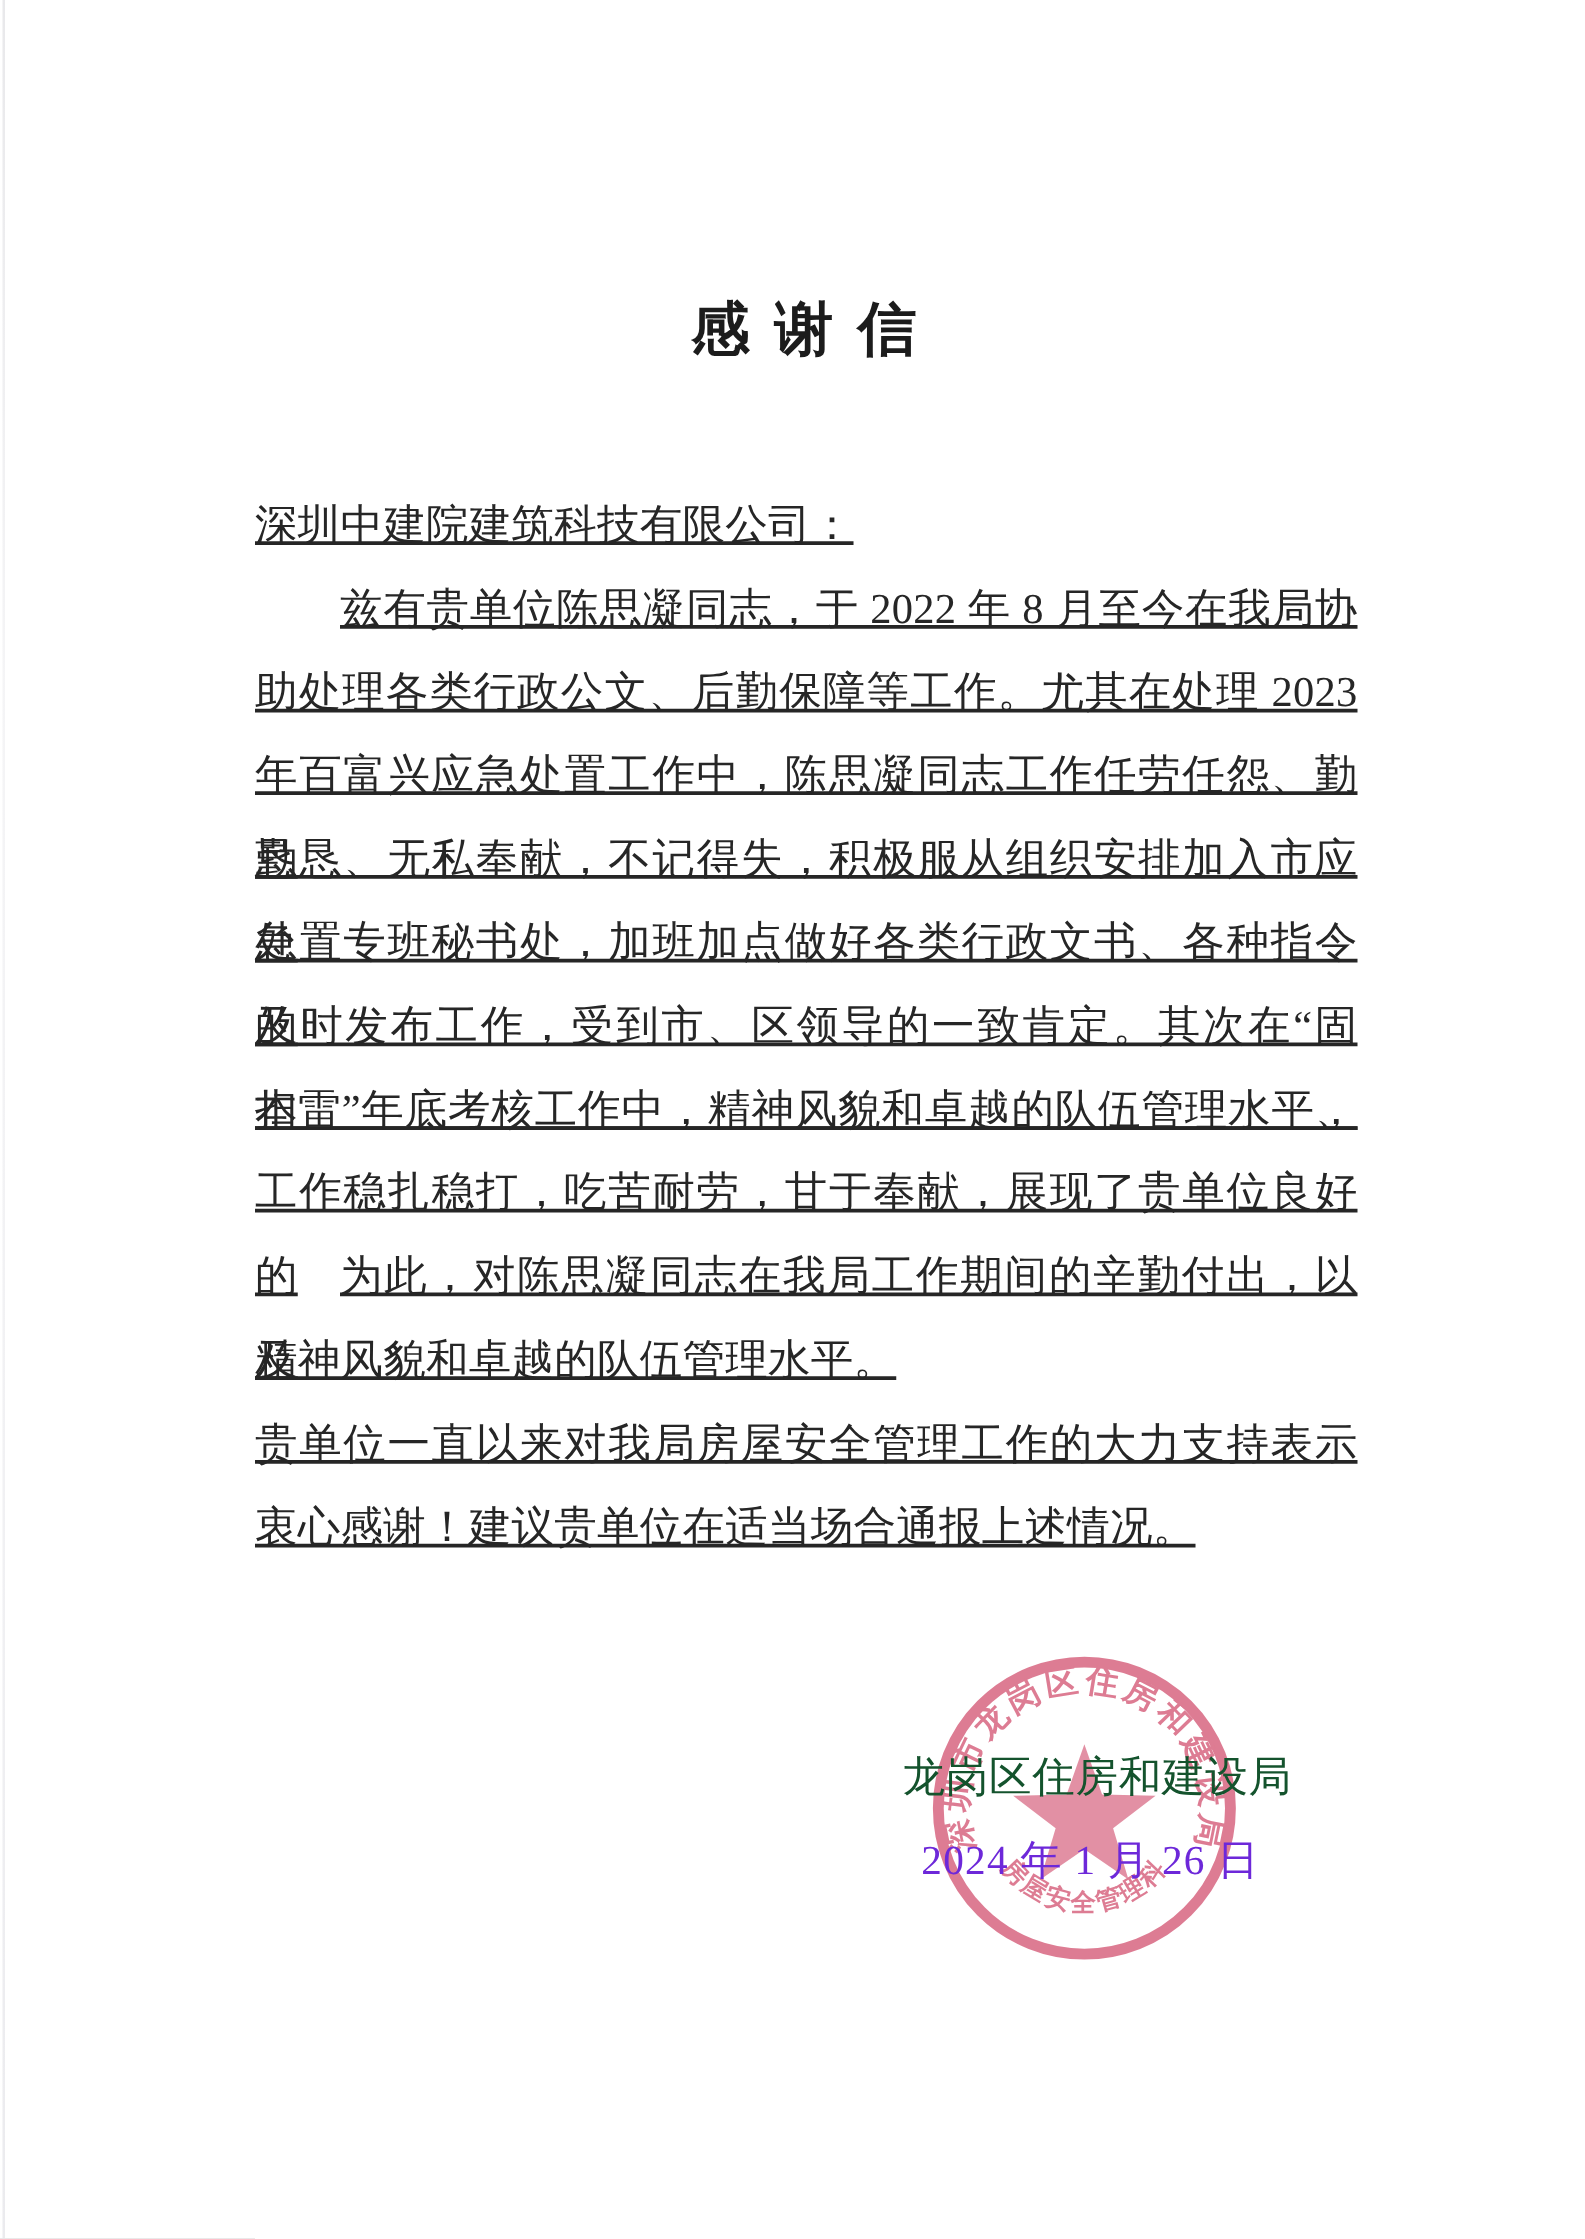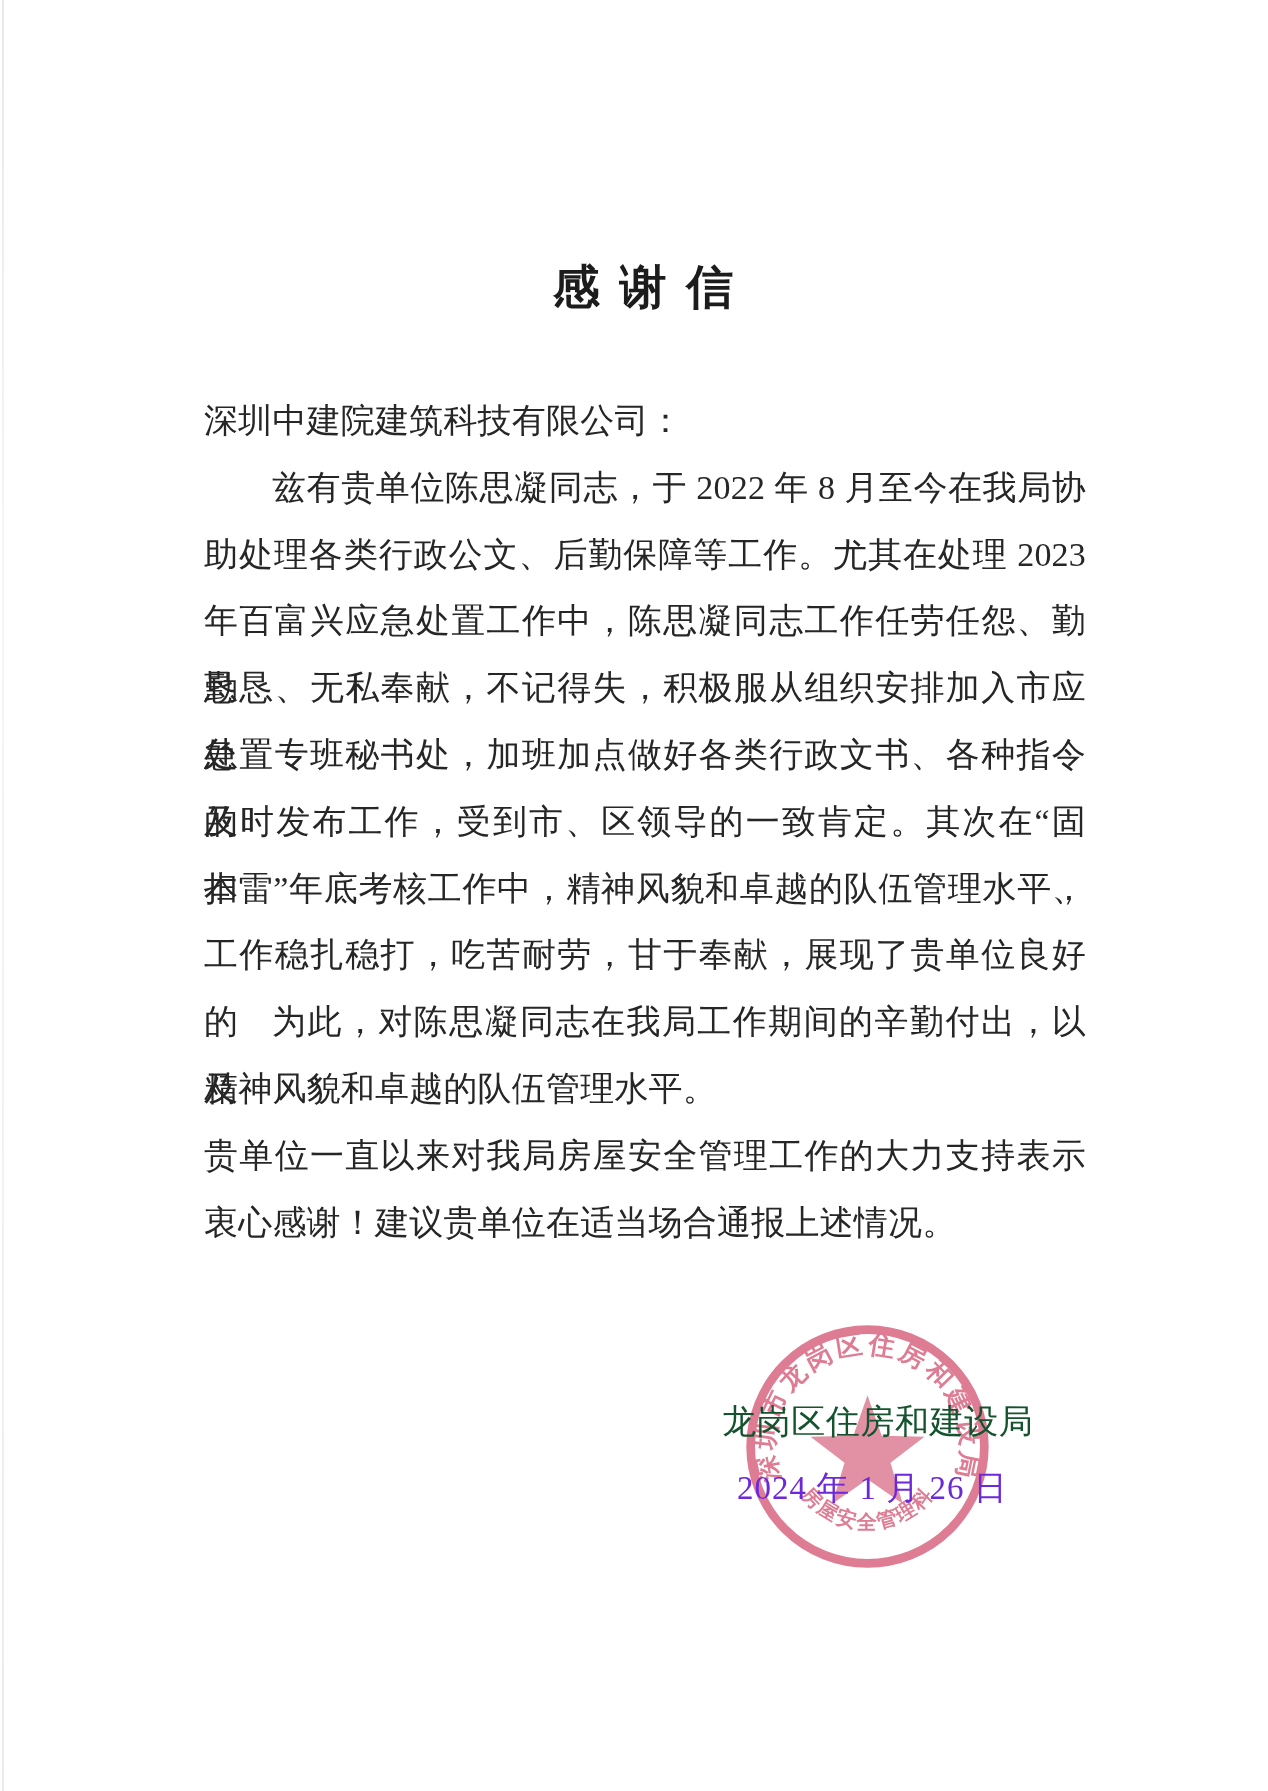--- a/index.html
+++ b/index.html
@@ -22,31 +22,30 @@
   }
   .letter-title {
     position: absolute;
     left: 204px; top: 232px;
     width: 882px;
     text-align: center;
     font-size: 47px;
     font-weight: bold;
     letter-spacing: 4px;
     color: #1c1c1c;
-    margin-top: 24px;
   }
   .letter-body {
     position: absolute;
     left: 204px; top: 388px;
     width: 882px;
     font-size: 34px;
     line-height: 66.8px;
     letter-spacing: 0.2px;
   }
-  .letter-body .line { height: 66.8px; white-space: nowrap; }
+  .letter-body .line { height: 66.8px; white-space: nowrap; text-decoration: underline; }
   .letter-body .line.fill {
     white-space: normal;
     text-align: justify;
     text-align-last: justify;
   }
   .letter-body .line.indent { text-indent: 2em; }
   .signature {
     position: absolute;
     left: 722px; top: 1399px;
     font-size: 34px;

